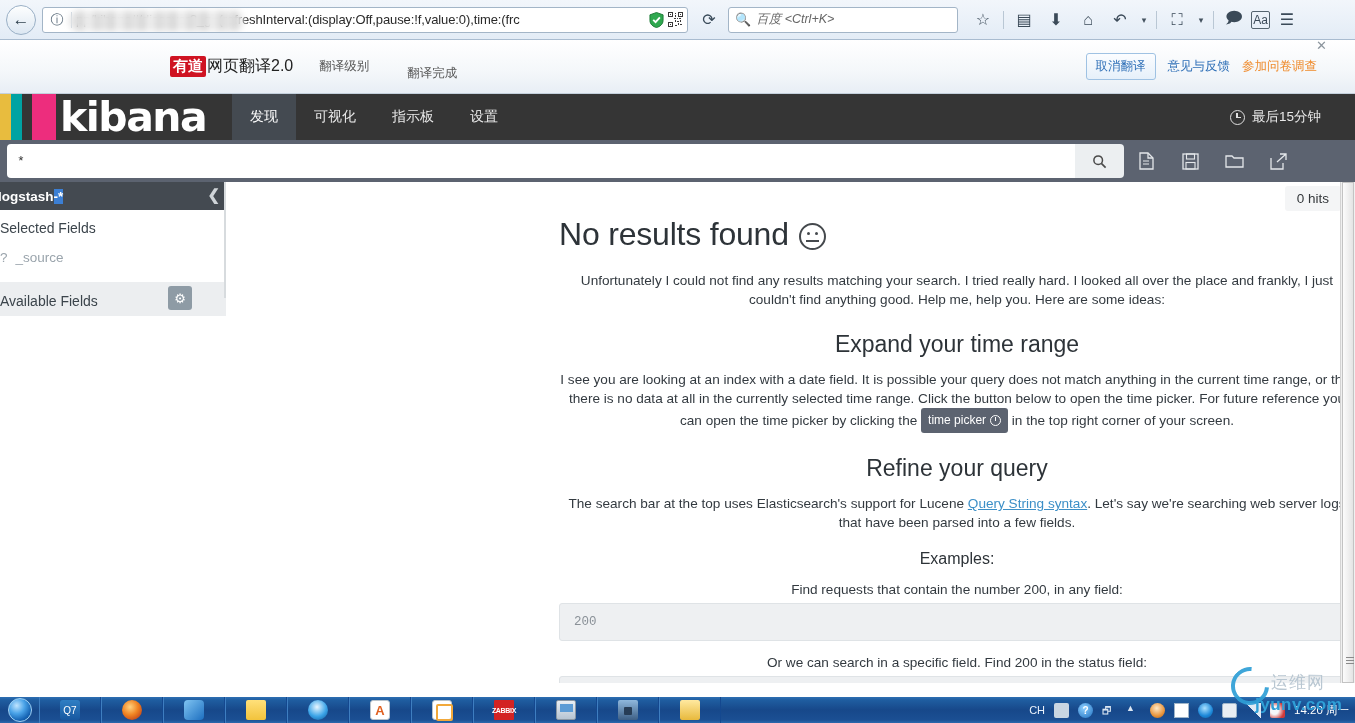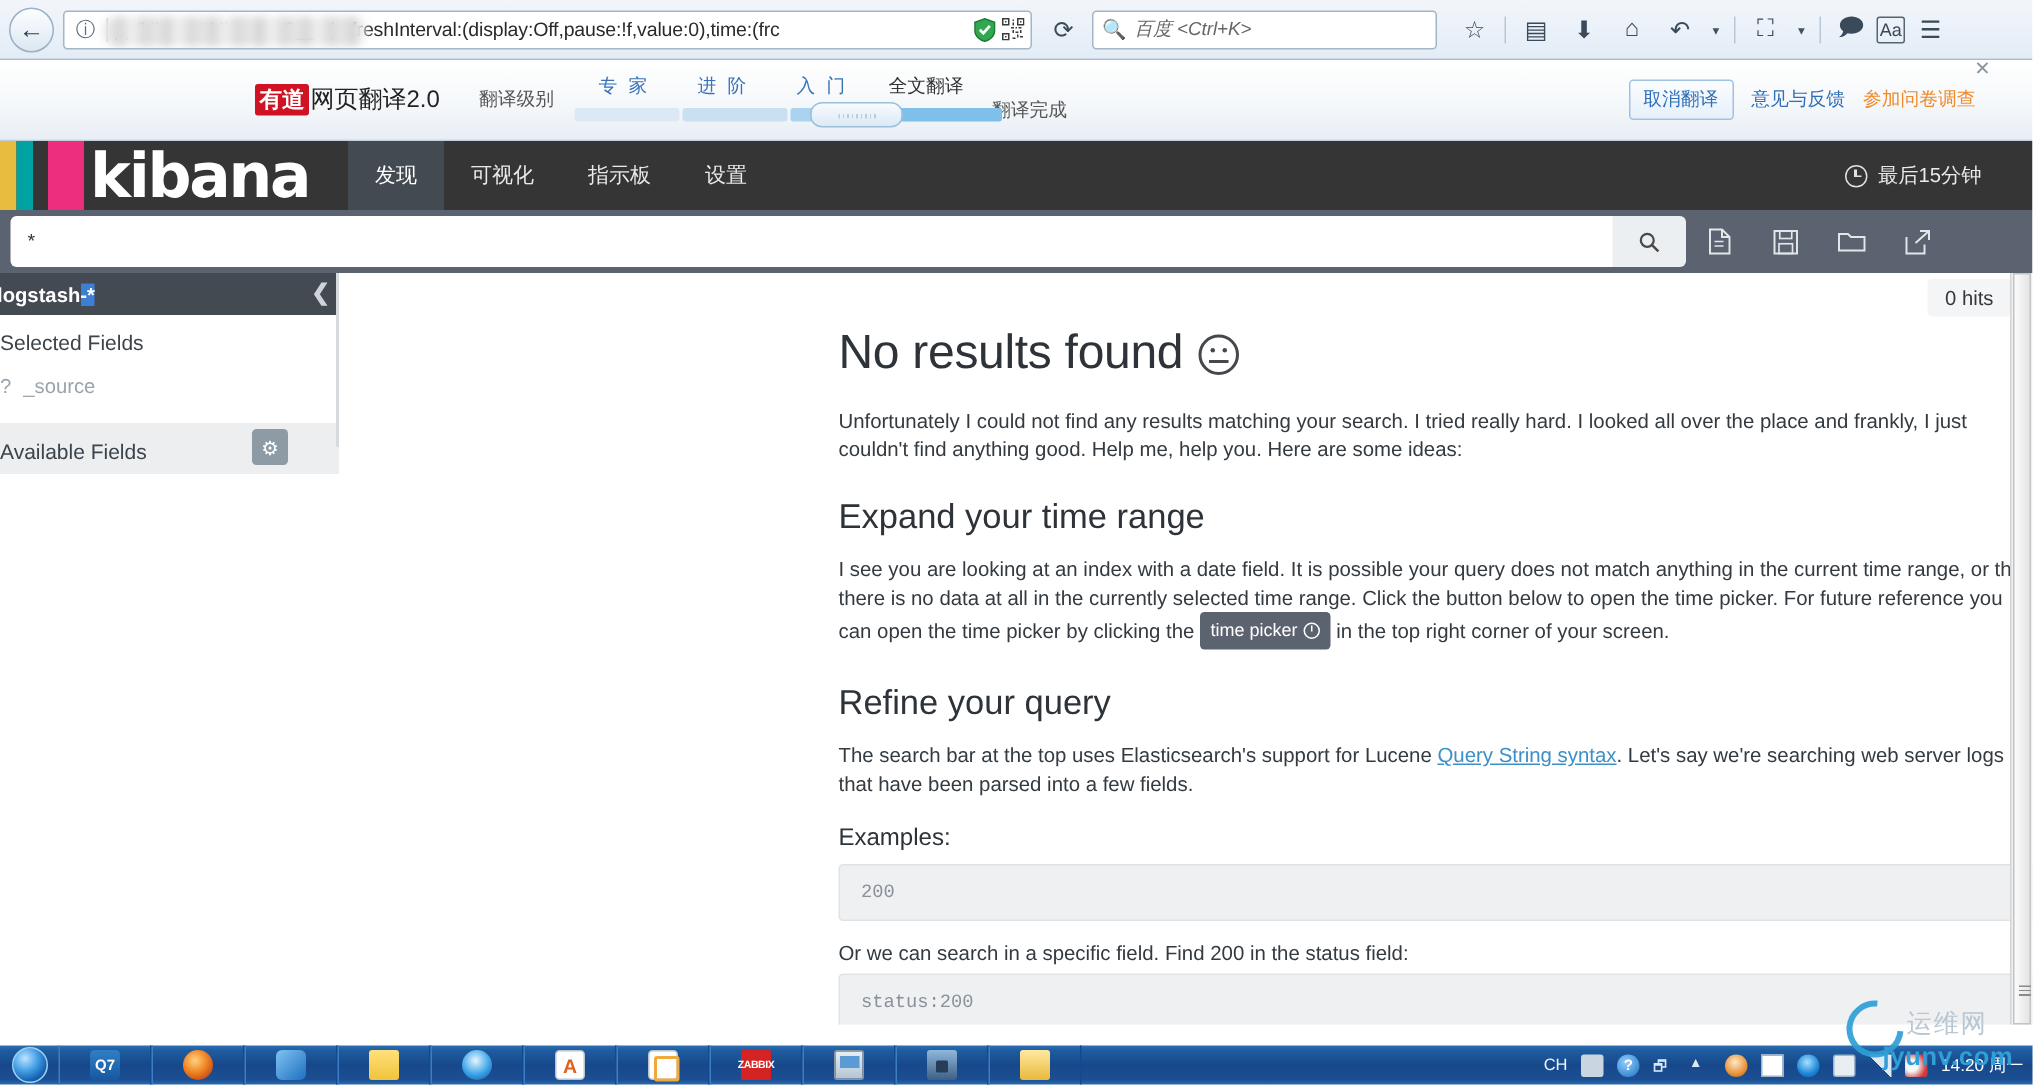--- a/index.html
+++ b/index.html
@@ -210,21 +210,21 @@
   .field-row { display:flex; align-items:center; gap:8px; height:30px; color:#9aa4ac; font-size:13.5px;}
   .field-q { color:#9aa4ac; font-size:13.5px;}
   .side-vbar { position:absolute; right:0; top:0; width:2px; height:116px; background:#d7dbde;}
 
   .kb-main { flex:1 1 auto; position:relative; overflow:hidden; }
   .hits-badge {
     position:absolute; right:14px; top:4px;
     background:#f4f5f6; border-radius:3px; padding:5px 12px;
     font-size:13.5px; color:#34383b;
   }
-  .content { padding: 34px 0 0 333px; }
+  .content { padding: 34px 0 0 333px; text-align: center; }
   h1.nores {
     font-size: 32px; font-weight:normal; color:#2d3338; letter-spacing:-0.2px;
     display:flex; align-items:center; gap:10px; margin-bottom: 18px;
   }
   .neutral-face {
     width:27px; height:27px; border:2px solid #45494d; border-radius:50%;
     position:relative; display:inline-block; top:2px;
   }
   .neutral-face i { position:absolute; background:#45494d; display:block;}
   .neutral-face .e1 { left:6px; top:7px; width:3px;height:3px;border-radius:50%;}
@@ -282,21 +282,21 @@
     background: radial-gradient(circle at 35% 30%, #bfe4ff 0%, #4aa3e8 38%, #1664b4 70%, #0c3f7c 100%);
     border:1px solid #9fd2f5;
   }
   .qlaunch { display:flex; align-items:center; gap:0px; }
   .tb-item {
     width: 62px; height: 26px;
     display:flex;align-items:center;justify-content:center;
     border-left:1px solid #3e7ec0; border-right:1px solid #14488f;
   }
   .ic { width:20px; height:20px; border-radius:3px; display:block; position:relative;}
-  .ic.q7 { background: linear-gradient(to bottom,#2f7fc4,#1758a0); color:#fff; font-size:10px; font-weight:bold;
+  .ic.q7 { background: linear-gradient(to bottom,#2f7fc4,#1758a0); color:#fff; font-size:10px; font-weight:normal;
            display:flex;align-items:center;justify-content:center; }
   .ic.ff { border-radius:50%; background: radial-gradient(circle at 40% 35%, #ffd27f, #f08423 45%, #c5481a 80%); }
   .ic.blue { background: linear-gradient(135deg,#7fc4f2,#1d6fc0); border-radius:4px; }
   .ic.fold { background: linear-gradient(to bottom,#ffe07a,#f2c33c); border-radius:2px;}
   .ic.qq { border-radius:50%; background: radial-gradient(circle at 45% 35%, #e8f6ff, #3ba4e8 55%, #1565a8 90%);}
   .ic.a { background:#fff; border:1px solid #b8c3cc; color:#e06020; font-size:13px; font-weight:bold;
           display:flex;align-items:center;justify-content:center; }
   .ic.n { background:#fff; border:1px solid #b8c3cc; }
   .ic.n::after{content:"";position:absolute;left:3px;top:3px;width:13px;height:13px;border:2px solid #f2a93b;border-radius:2px;}
   .ic.zbx { background:#d32323; color:#fff; font-size:7px; font-weight:bold; border-radius:1px;
@@ -400,35 +400,20 @@
   </div>
 </div>
 
 <div class="translate-bar">
   <div class="yd-logo-wrap">
     <span class="yd-mark">有道</span>
     <span class="yd-name">网页翻译2.0</span>
   </div>
   <div class="yd-level">翻译级别</div>
 
-  <div class="slider-wrap">
-    <div class="slider-labels">
-      <span>专 家</span>
-      <span>进 阶</span>
-      <span>入 门</span>
-      <span class="active">全文翻译</span>
-    </div>
-    <div class="slider-track">
-      <div class="seg s1"></div>
-      <div class="seg s2"></div>
-      <div class="seg s3"></div>
-      <div class="seg s4"></div>
-    </div>
-    <div class="knob"></div>
-  </div>
 
   <div class="yd-done">翻译完成</div>
 
   <div class="tb-right">
     <div class="btn-cancel">取消翻译</div>
     <div class="lnk-blue">意见与反馈</div>
     <div class="lnk-orange">参加问卷调查</div>
   </div>
   <div class="tb-close">✕</div>
 </div>
@@ -540,20 +525,21 @@
       </p>
 
       <h2 class="sec">Refine your query</h2>
       <p class="para">
         <span>The search bar at the top uses Elasticsearch's support for Lucene</span>
         <a class="lnk" href="#">Query String syntax</a><span>. Let's say we're searching web server logs that have been parsed into a few fields.</span>
       </p>
 
       <h3 class="sub">Examples:</h3>
 
+      <div class="label-line">Find requests that contain the number 200, in any field:</div>
       <div class="codebox">200</div>
 
       <div class="label-line">Or we can search in a specific field. Find 200 in the status field:</div>
       <div class="codebox">status:200</div>
 
     </div>
   </div>
 
   <div class="page-scroll">
     <div class="thumb">

